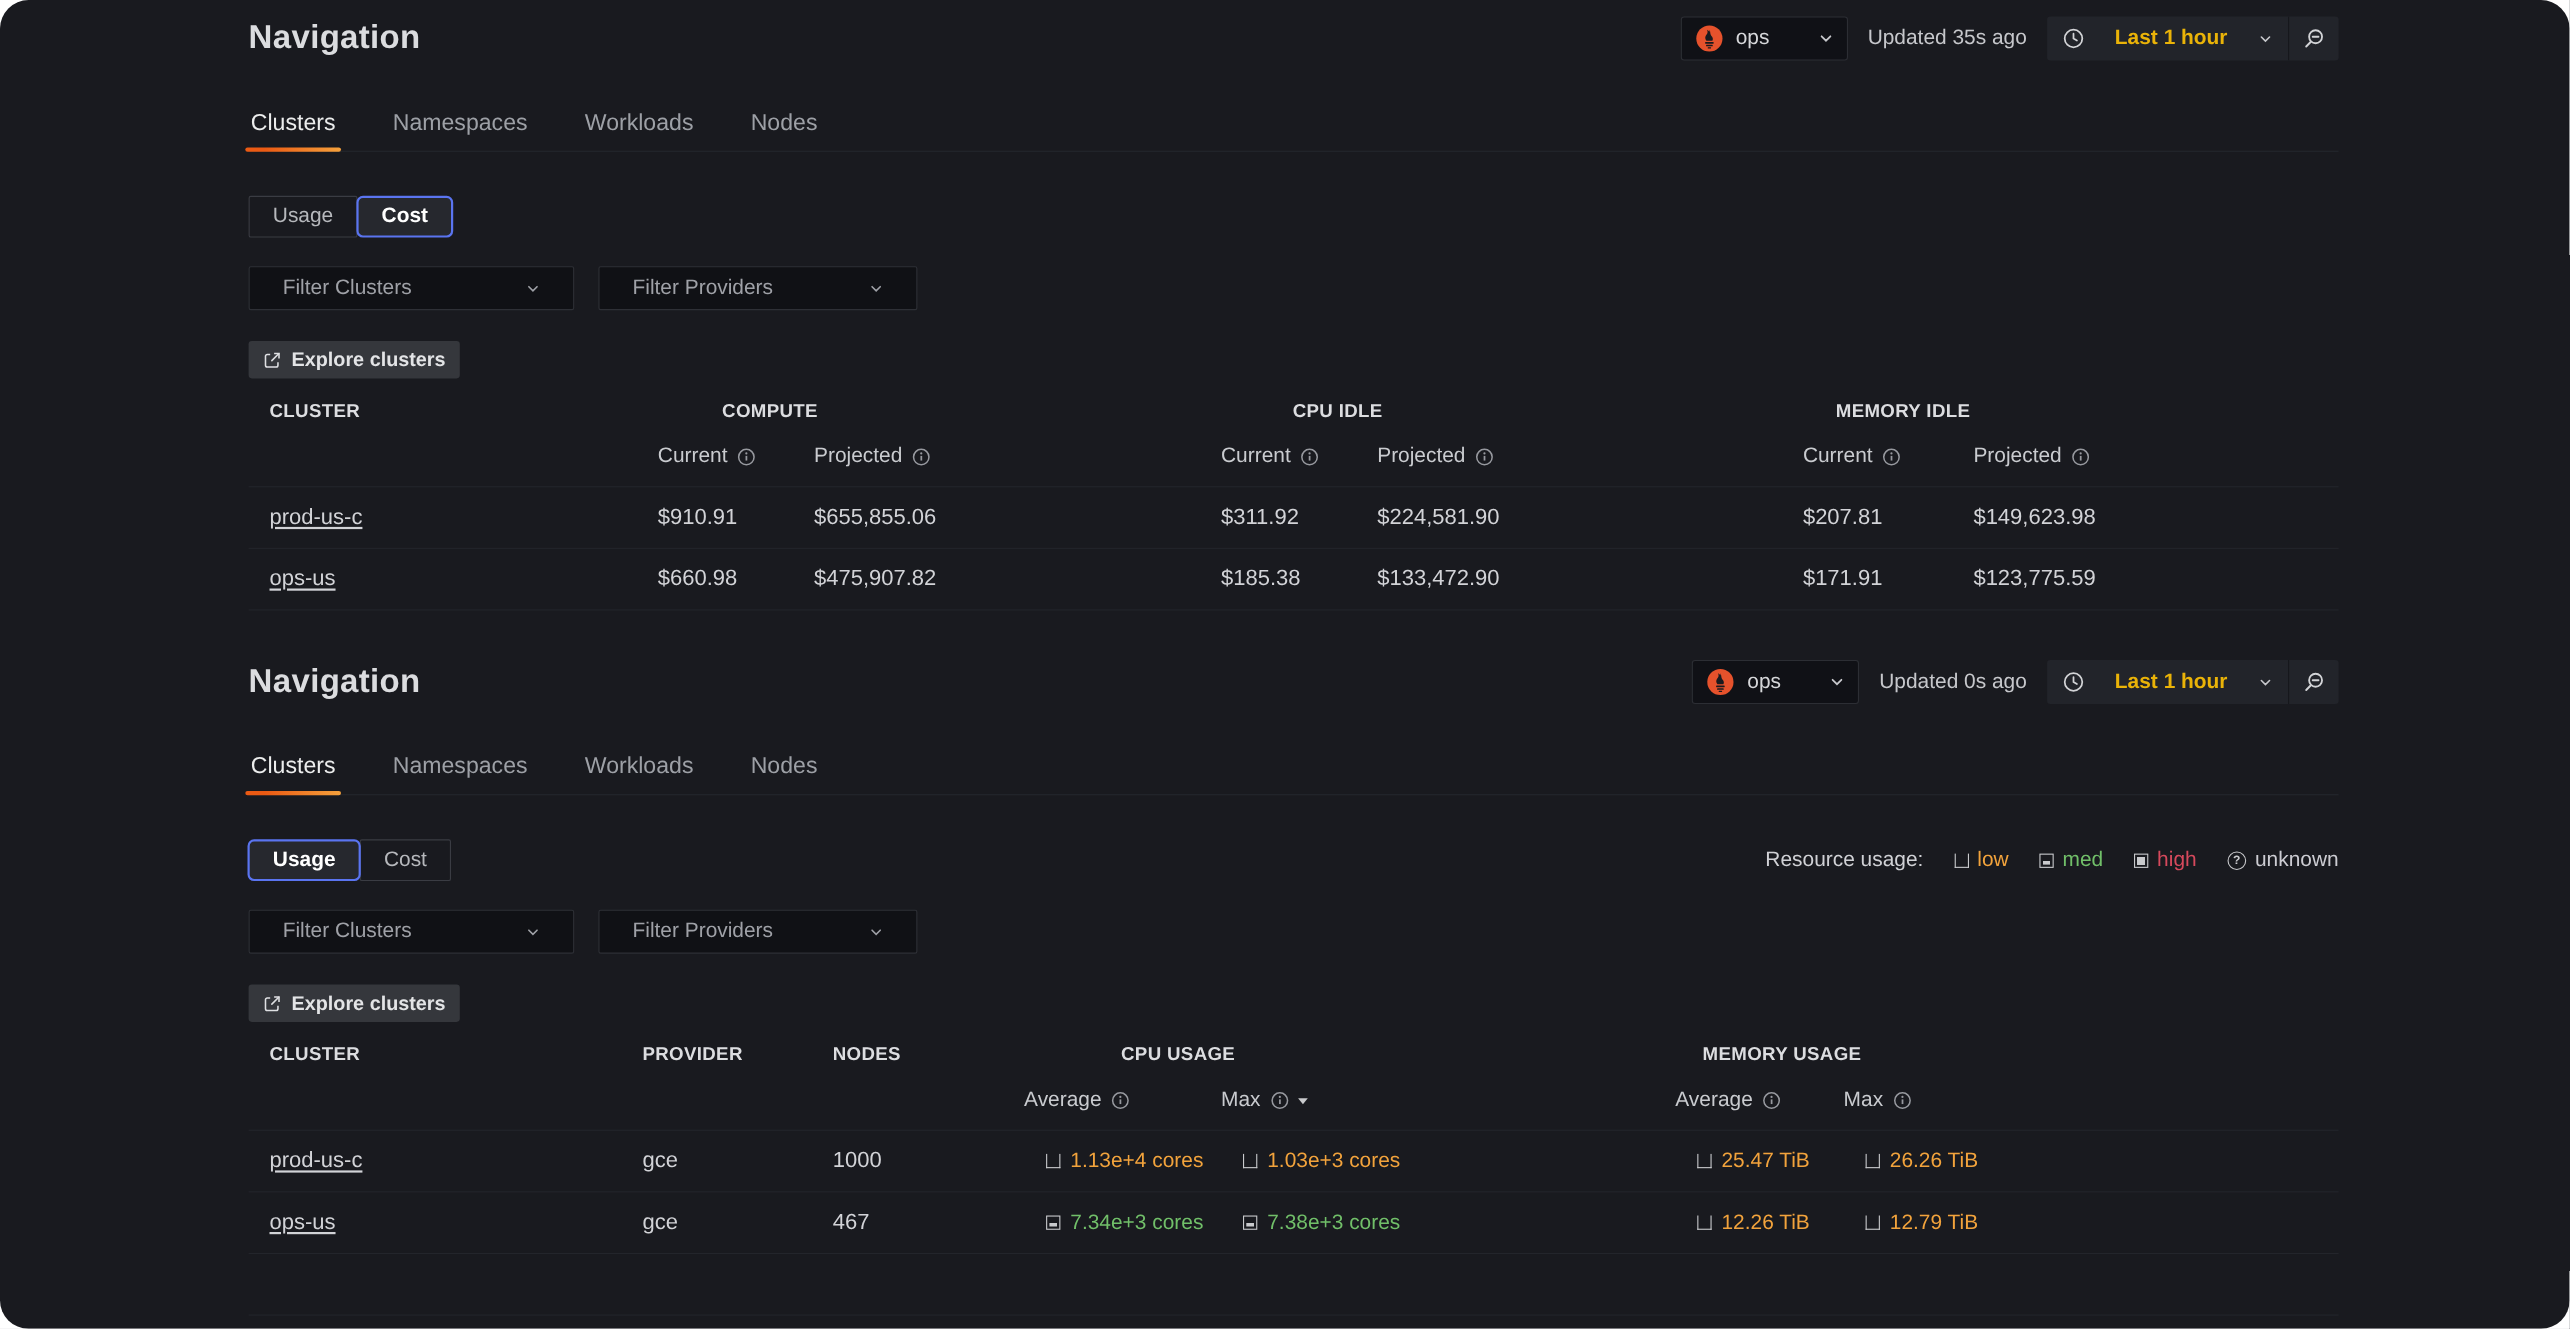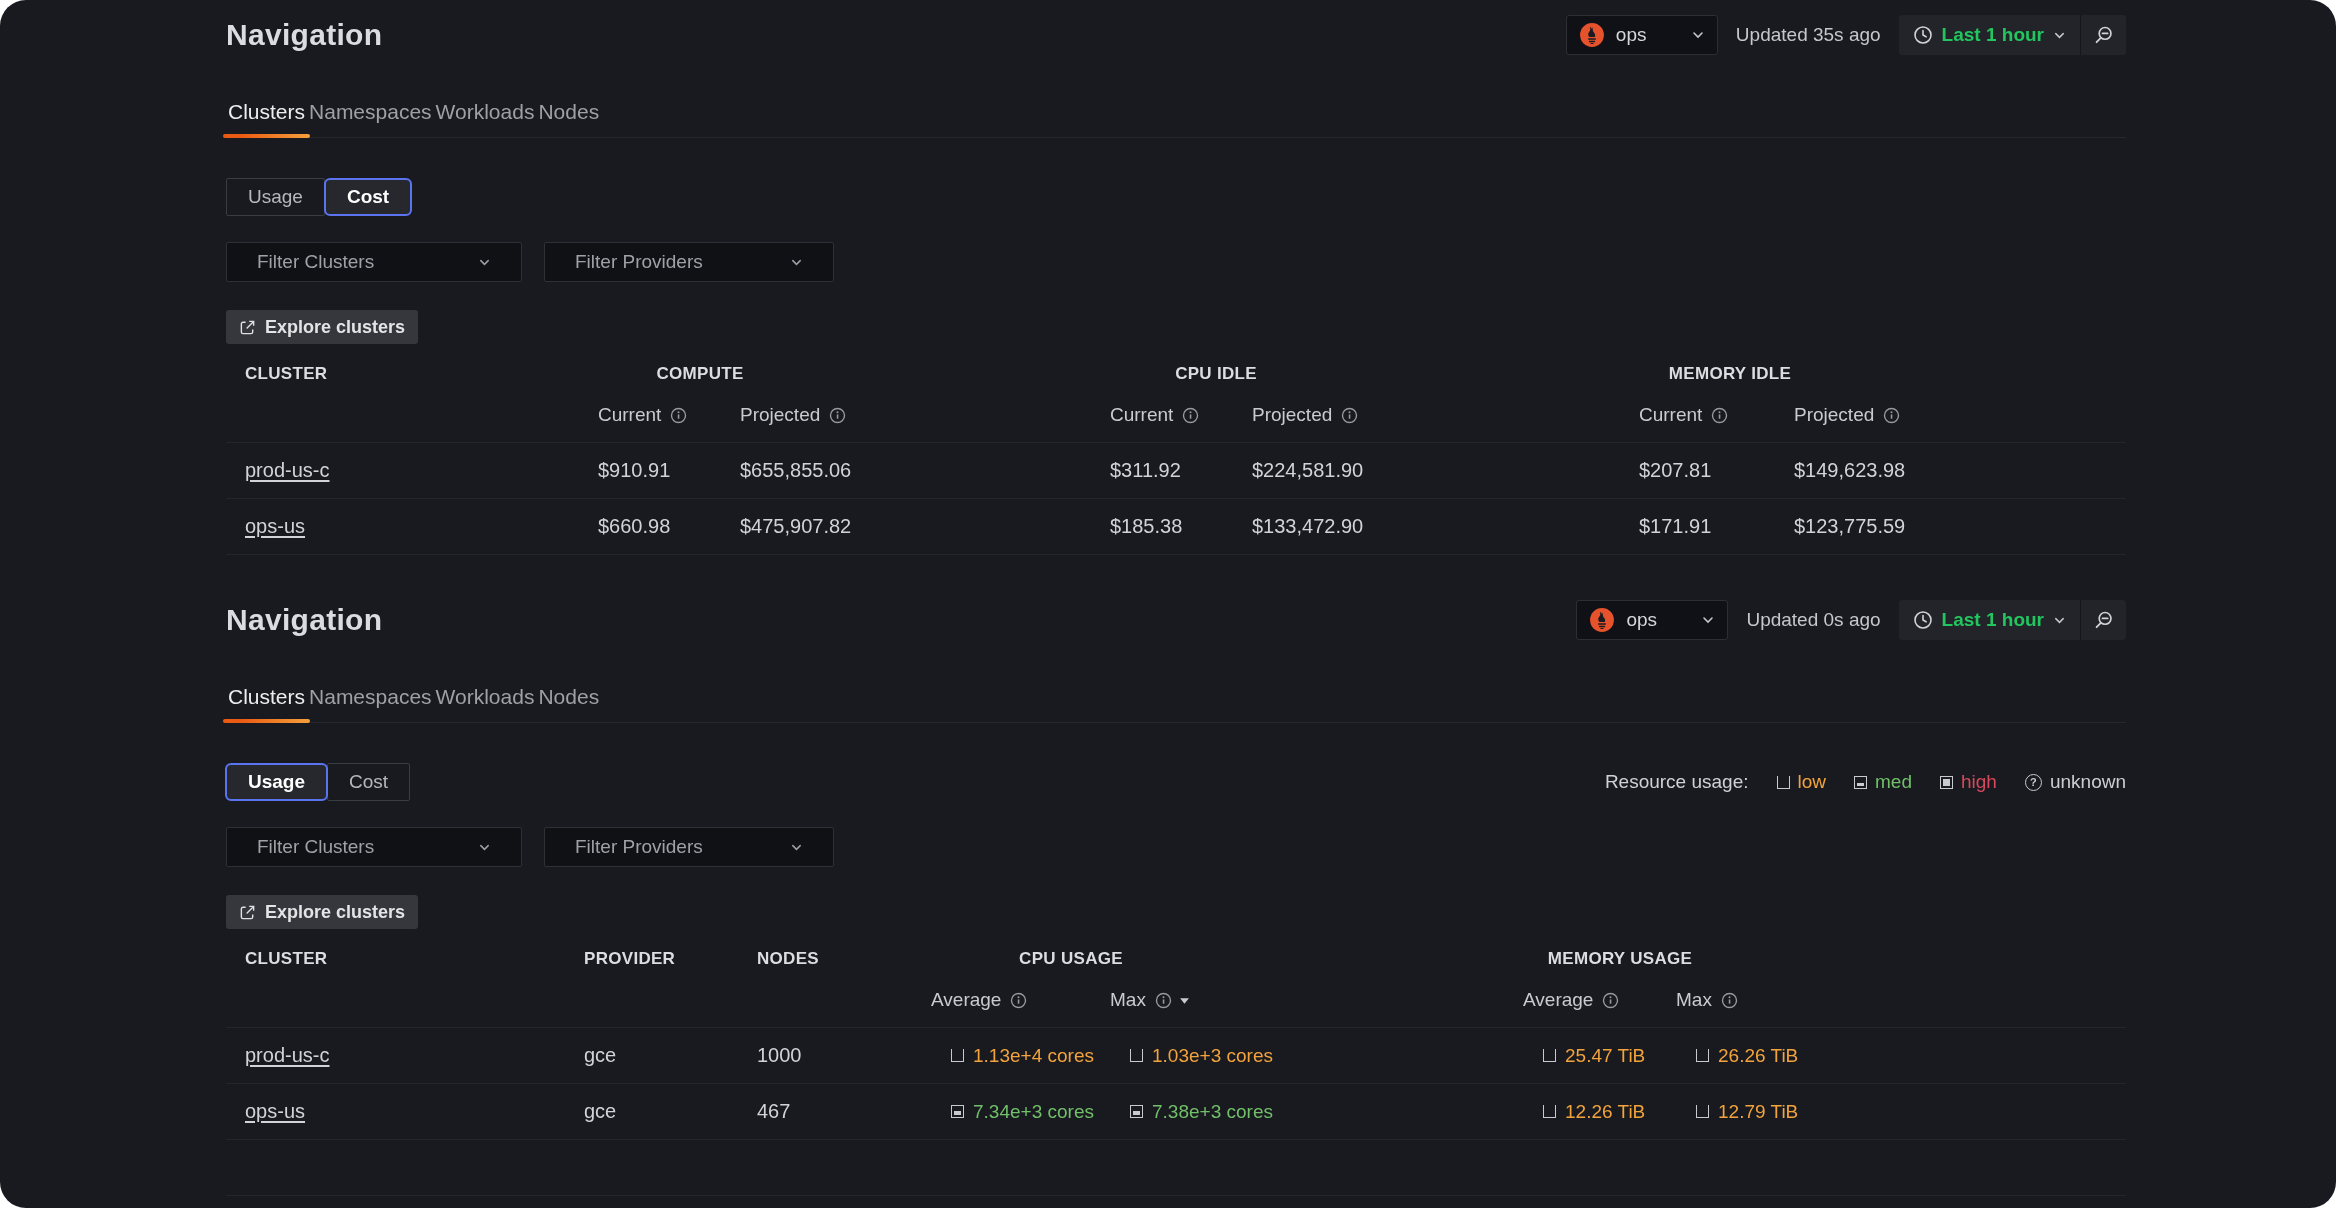--- a/index.html
+++ b/index.html
@@ -7,23 +7,23 @@
   .app{position:relative;width:2336px;height:1208px;background:#191a1f;border-radius:26px;overflow:hidden;box-sizing:border-box;}
   .panel{padding:0 210px 0 226px;}
   .panel-head{display:flex;align-items:center;justify-content:space-between;padding-top:12px;height:46px;}
   .page-title{font-size:30px;font-weight:600;color:#dbdcdf;margin:0;letter-spacing:.3px;}
   .controls{display:flex;align-items:center;gap:18px;}
   .ds-picker{display:flex;align-items:center;gap:11px;width:152px;height:40px;box-sizing:border-box;background:#101116;border:1px solid #2c2e34;border-radius:3px;padding:16px 12px;cursor:pointer;}
   .ds-picker .lbl{font-size:19px;color:#d6d7da;}
   .ds-picker .chev{margin-left:auto;display:flex;}
   .updated{font-size:19px;color:#c6c7cb;}
   .time-group{display:flex;align-items:stretch;height:40px;background:#22242a;border-radius:3px;overflow:hidden;}
-  .time-btn{display:flex;align-items:center;gap:9px;padding:0 14px;background:transparent;border:none;color:#22c55e;font-size:19px;font-weight:600;font-family:inherit;cursor:pointer;}
+  .time-btn{display:flex;align-items:center;gap:28px;padding:0 14px;background:transparent;border:none;color:#eab308;font-size:19px;font-weight:600;font-family:inherit;cursor:pointer;}
   .zoom-btn{display:flex;align-items:center;justify-content:center;width:46px;background:transparent;border:none;border-left:1px solid #16171c;cursor:pointer;}
-  .tabs{display:flex;margin-top:34px;border-bottom:1px solid #25272d;}
+  .tabs{display:flex;gap:48px;margin-top:34px;border-bottom:1px solid #25272d;}
   .tab{position:relative;padding:8px 2px 13px;font-size:21px;color:#9da0a6;cursor:pointer;}
   .tab.active{color:#eceded;}
   .tab.active::after{content:"";position:absolute;left:-3px;right:-3px;bottom:-1px;height:4px;border-radius:2px;background:linear-gradient(90deg,#eb5a13 20%,#f5a13c 100%);}
   .toggle-row{display:flex;align-items:center;justify-content:space-between;margin-top:40px;}
   .seg{display:flex;align-items:center;}
   .seg-btn{height:38px;box-sizing:border-box;padding:0 21px;font-size:19px;font-family:inherit;background:transparent;border:1px solid #3a3c43;color:#b6b8bc;border-radius:2px;cursor:pointer;}
   .seg-btn.active{background:#26282e;border:2px solid #5a74f0;border-radius:6px;color:#ffffff;font-weight:700;margin:-1px;z-index:1;position:relative;}
   .filters{display:flex;gap:22px;margin-top:26px;}
   .select{display:flex;align-items:center;justify-content:space-between;width:296px;height:40px;box-sizing:border-box;background:#101115;border:1px solid #2e3036;border-radius:2px;padding:0 30px;cursor:pointer;}
   .select .ph{font-size:19px;color:#9fa1a7;}

